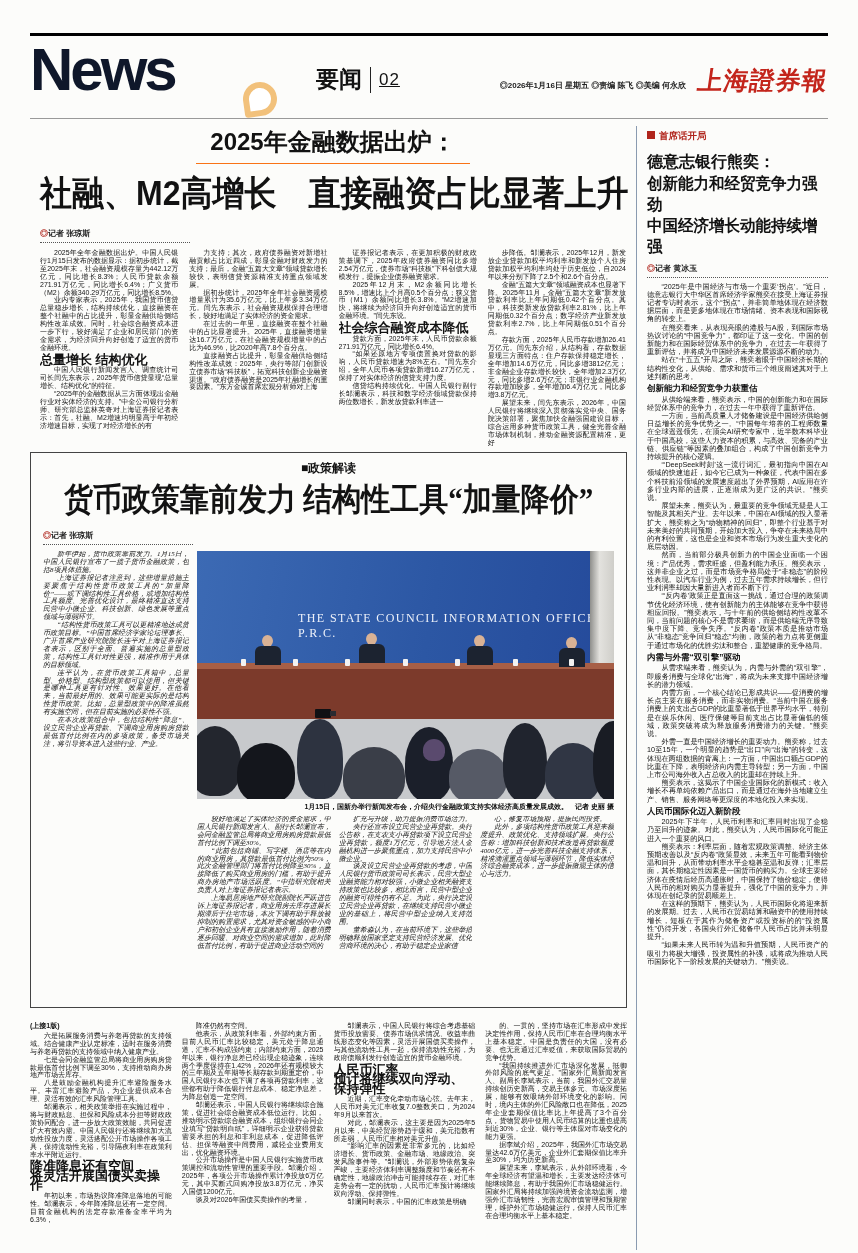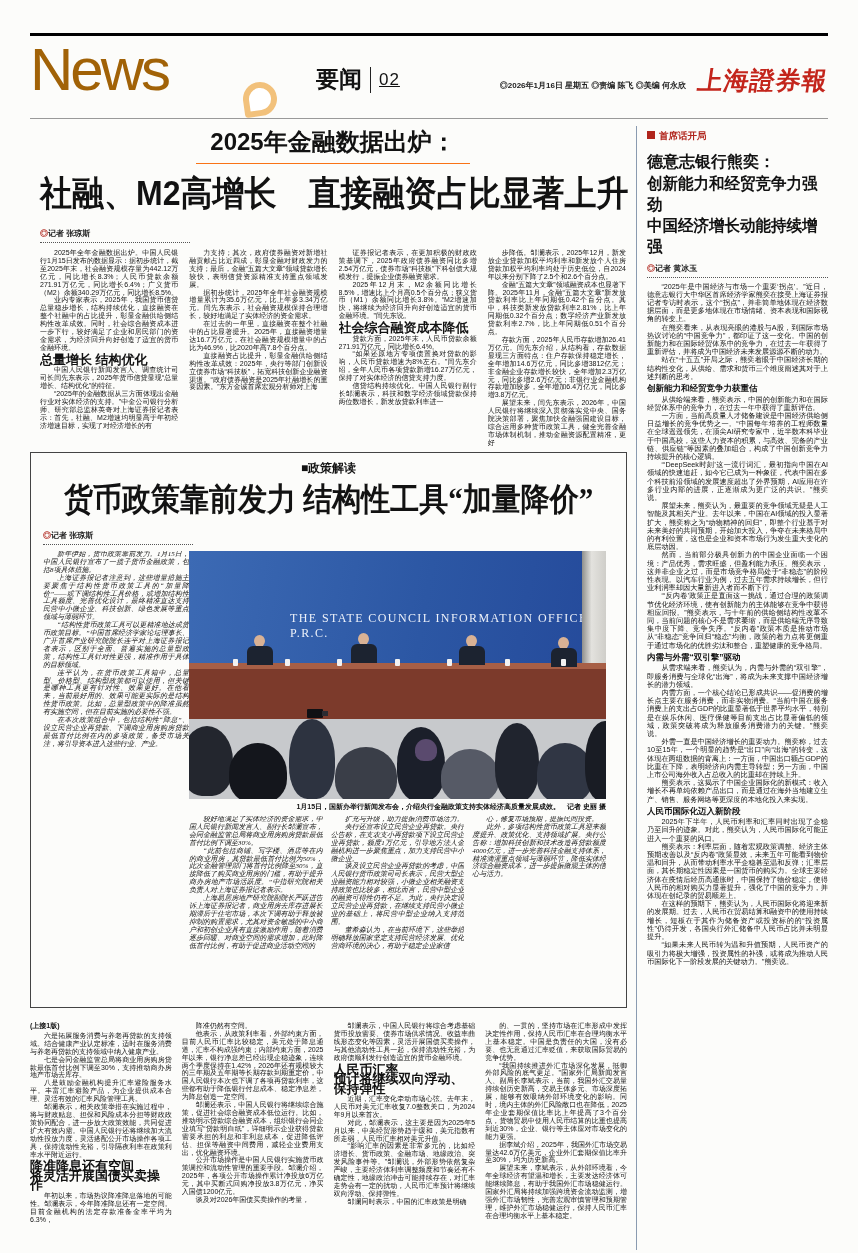--- a/index.html
+++ b/index.html
@@ -1,22 +1,22 @@
 <!DOCTYPE html>
 <html><head>
 <meta charset="utf-8">
 <style>
   html,body{margin:0;padding:0;background:#d9d9d9;}
   #page{position:relative;width:858px;height:1253px;margin:0 auto;background:#fcfcfa;
         font-family:"Liberation Sans",sans-serif;color:#121212;overflow:hidden;}
 
   
   .top-rule{position:absolute;left:30px;top:33px;width:798px;height:3px;background:#000;}
-  .logo{position:absolute;left:30px;top:40px;font-size:60px;font-weight:400;letter-spacing:-3px;
-        color:#a16207;line-height:1;}
+  .logo{position:absolute;left:30px;top:40px;font-size:60px;font-weight:700;letter-spacing:-3px;
+        color:#0f172a;line-height:1;}
   .bubble{position:absolute;left:243px;top:82px;width:22px;height:22px;border:6px solid #f2c17b;
           border-radius:50% 50% 50% 10%;transform:rotate(-8deg);background:#fff;}
   .section-block{position:absolute;left:300px;top:64px;display:flex;align-items:center;margin-left:16px;}
   .section-name{font-size:23px;font-weight:800;}
   .section-sep{width:1px;height:26px;background:#222;margin:0 8px;}
   .page-no{font-size:17px;font-weight:400;letter-spacing:1px;text-decoration:underline;}
   .dateline{position:absolute;right:172px;top:80px;font-size:8px;font-weight:700;color:#222;}
   .masthead{position:absolute;right:30px;top:64px;font-size:25px;font-weight:800;color:#c3251c;
             font-family:"Liberation Serif",serif;transform:skewX(-8deg);letter-spacing:1px;}
   .header-rule{position:absolute;left:30px;top:118px;width:798px;height:1px;background:#999;}
@@ -41,21 +41,21 @@
   .main-cols>div{flex:1;overflow:hidden;}
   .main-article .byline-row{margin-top:12px;}
 
   
   .policy-box{position:absolute;left:30px;top:452px;width:597px;height:556px;border:1px solid #444;
               box-sizing:border-box;padding:7px 12px 8px;}
   .policy-label{font-size:12px;font-weight:700;text-align:center;}
   .headline-2{font-family:"Liberation Serif","DejaVu Serif",serif;font-size:29px;font-weight:900;
               text-align:center;margin-top:3px;white-space:nowrap;transform:scaleY(1.1);}
   .policy-box .byline-row{margin-top:10px;}
-  .policy-body{display:flex;margin-top:6px;height:452px;overflow:hidden;}
+  .policy-body{display:flex;gap:8px;margin-top:6px;height:452px;overflow:hidden;}
   .kai .para{font-family:"Liberation Serif","DejaVu Serif",serif;font-style:italic;}
   .policy-col1{width:146px;height:100%;overflow:hidden;}
   .policy-right{width:417px;}
   .photo-caption{font-size:7px;font-weight:700;text-align:right;margin:3px 0 4px;}
   .policy-subcols{display:flex;gap:8px;height:178px;overflow:hidden;}
   .policy-subcols>div{flex:1;overflow:hidden;}
 
   
   .photo{position:relative;width:417px;height:248px;overflow:hidden;background:#c9cbce;}
   .backdrop{position:absolute;left:0;top:0;width:100%;height:168px;

